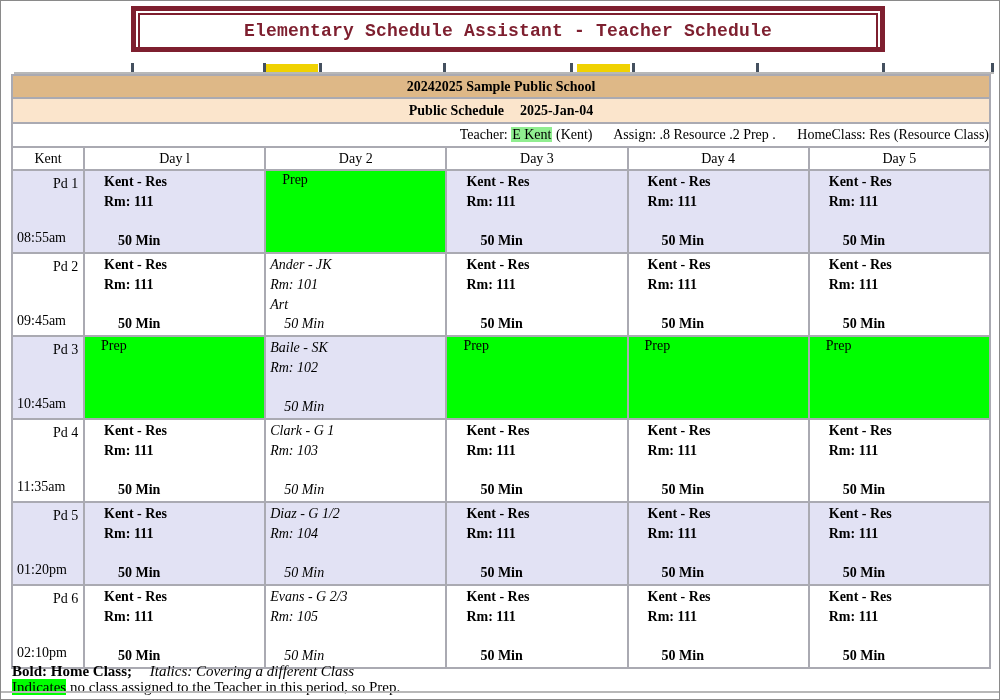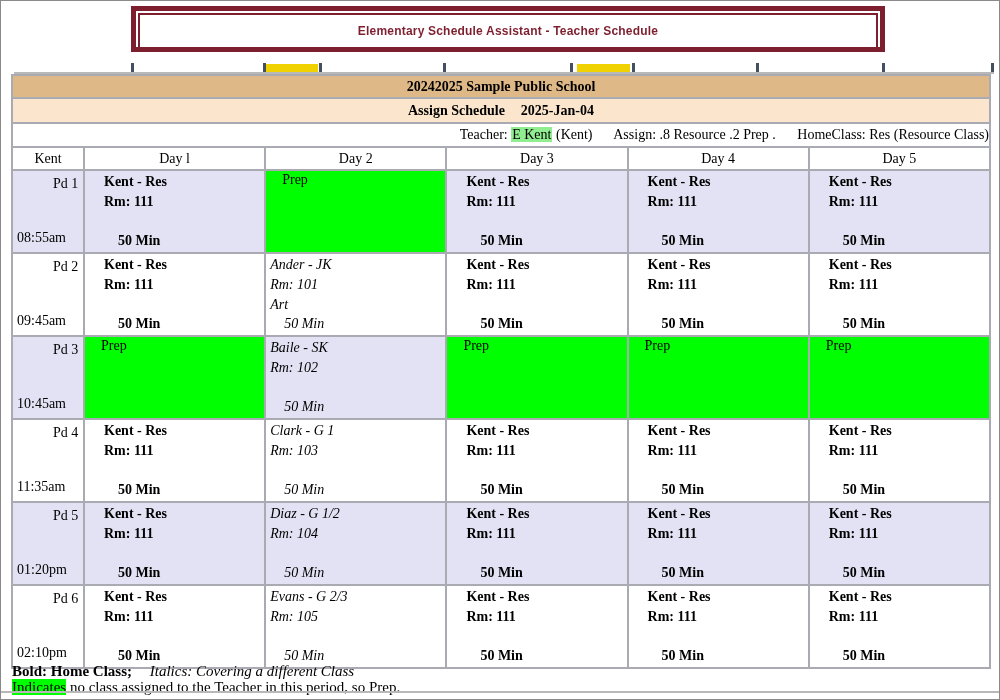--- a/index.html
+++ b/index.html
@@ -5,22 +5,22 @@
   html,body{margin:0;padding:0;background:#fff;}
   #page{position:relative;width:998px;height:698px;background:#fff;
         border:1px solid #8a8a8a;overflow:hidden;
         font-family:"Liberation Serif", serif;color:#000;}
 
   
   .title-box{position:absolute;left:130px;top:5px;width:740px;height:32px;
              border:5px solid #7E1F2F;background:#fff;padding:2px;}
   .title-inner{border:2px solid #7E1F2F;height:100%;display:flex;
                align-items:center;justify-content:center;}
-  .title-text{font-family:Liberation Sans, sans-serif;font-weight:bold;
-              font-size:12px;color:#7E1F2F;letter-spacing:.2px;}
+  .title-text{font-family:Liberation Mono, monospace;font-weight:bold;
+              font-size:18px;color:#7E1F2F;letter-spacing:.2px;}
 
   
   .cut-row{position:absolute;left:13px;top:61px;width:980px;height:10px;
            border-bottom:2px solid #b8b8b8;}
   .cut-tick{position:absolute;bottom:0;width:3px;height:9px;background:#44505f;}
   .cut-yellow{position:absolute;bottom:0;height:8px;background:#F0D202;}
 
   
   table.sched{position:absolute;left:10px;top:73px;width:980px;
               border-collapse:collapse;table-layout:fixed;}
@@ -89,21 +89,21 @@
         <col>
         <col>
         <col>
     </colgroup>
     <tbody>
       <tr class="row-school">
         <td colspan="6">20242025 Sample Public School</td>
       </tr>
       <tr class="row-report">
         <td colspan="6">
-          <span>Assign Schedule</span><span class="gap" style="display:inline-block;width:16px"></span><span>2025-Jan-04</span>
+          <span>Public Schedule</span><span class="gap" style="display:inline-block;width:16px"></span><span>2025-Jan-04</span>
         </td>
       </tr>
       <tr class="row-teacher">
         <td colspan="6">
           <span>Teacher:</span>
           <span class="hl-name">E Kent</span>
           <span>(Kent)</span><span class="gap"></span>
           <span>Assign: .8 Resource .2 Prep .</span><span class="gap"></span>
           <span>HomeClass: Res (Resource Class)</span>
         </td>

